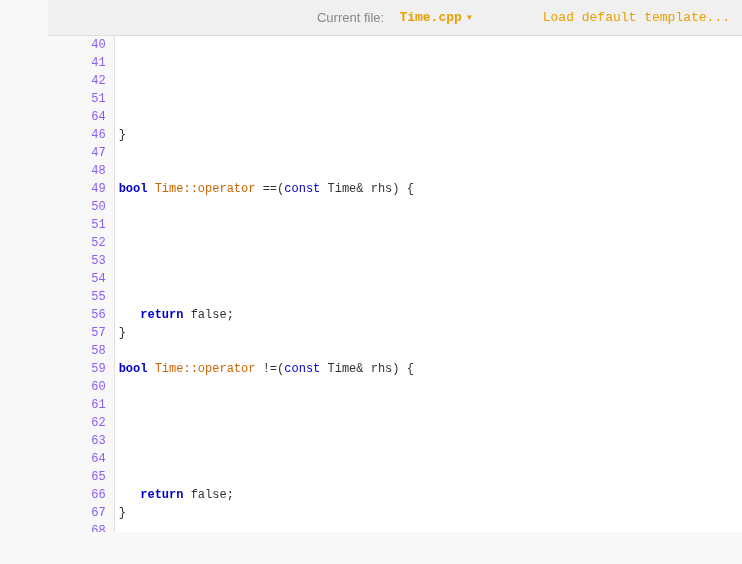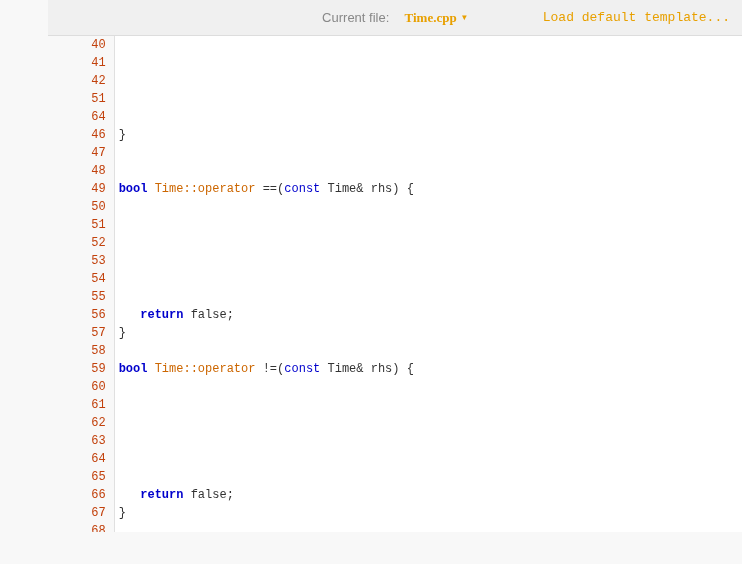--- a/index.html
+++ b/index.html
@@ -24,21 +24,21 @@
       align-items: center;
       gap: 4px;
     }
     .header-label {
       color: #888;
       font-family: Arial, sans-serif;
       font-size: 13px;
     }
     .header-filename {
       color: #e8a000;
-      font-family: Liberation Serif, serif;
+      font-family: Liberation Mono, monospace;
       font-size: 13px;
       font-weight: bold;
     }
     .header-arrow {
       color: #e8a000;
       font-size: 12px;
     }
     .load-template {
       color: #e8a000;
       font-family: Liberation Mono, monospace;
@@ -49,21 +49,21 @@
     .code-area {
       background: #ffffff;
       overflow: auto;
       height: calc(564px - 36px);
     }
     .code-table {
       width: 100%;
       border-collapse: collapse;
     }
     .line-num {
-      color: #c2410c;
+      color: #8b5cf6;
       text-align: right;
       padding: 0 8px 0 4px;
       user-select: none;
       min-width: 32px;
       background: #f8f8f8;
       border-right: 1px solid #e0e0e0;
       font-size: 12px;
       vertical-align: top;
     }
     .line-code {

